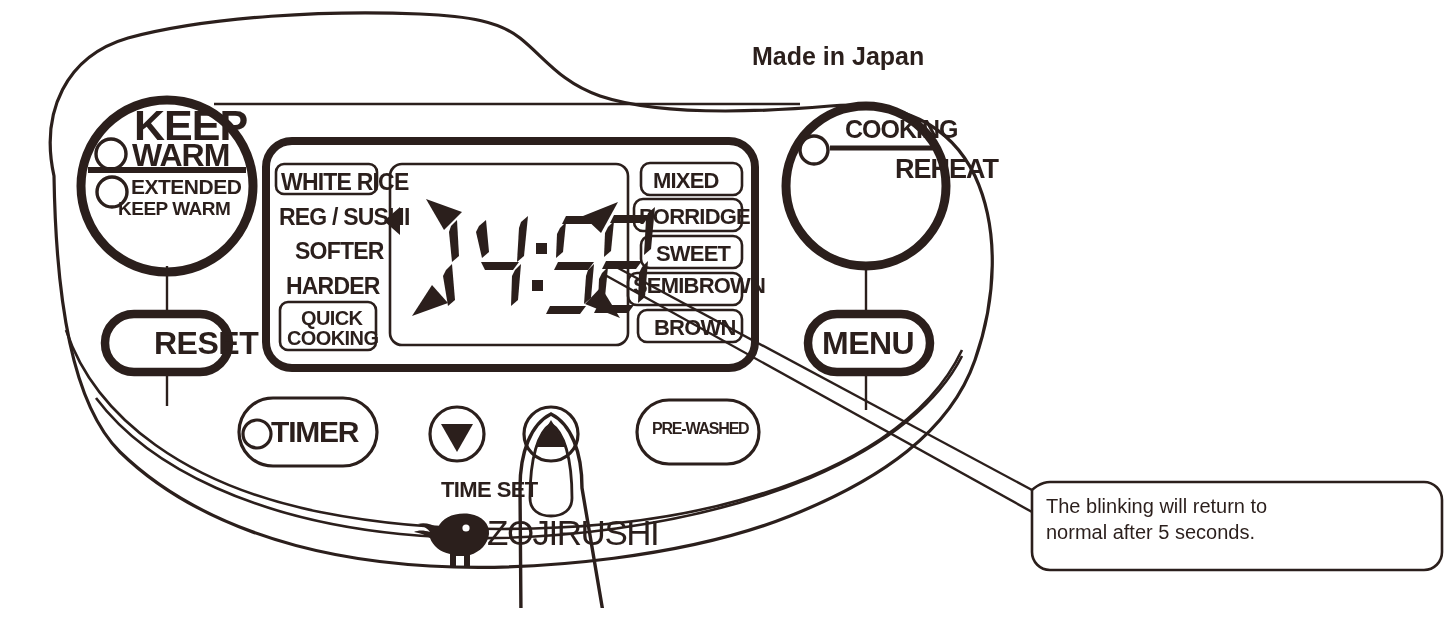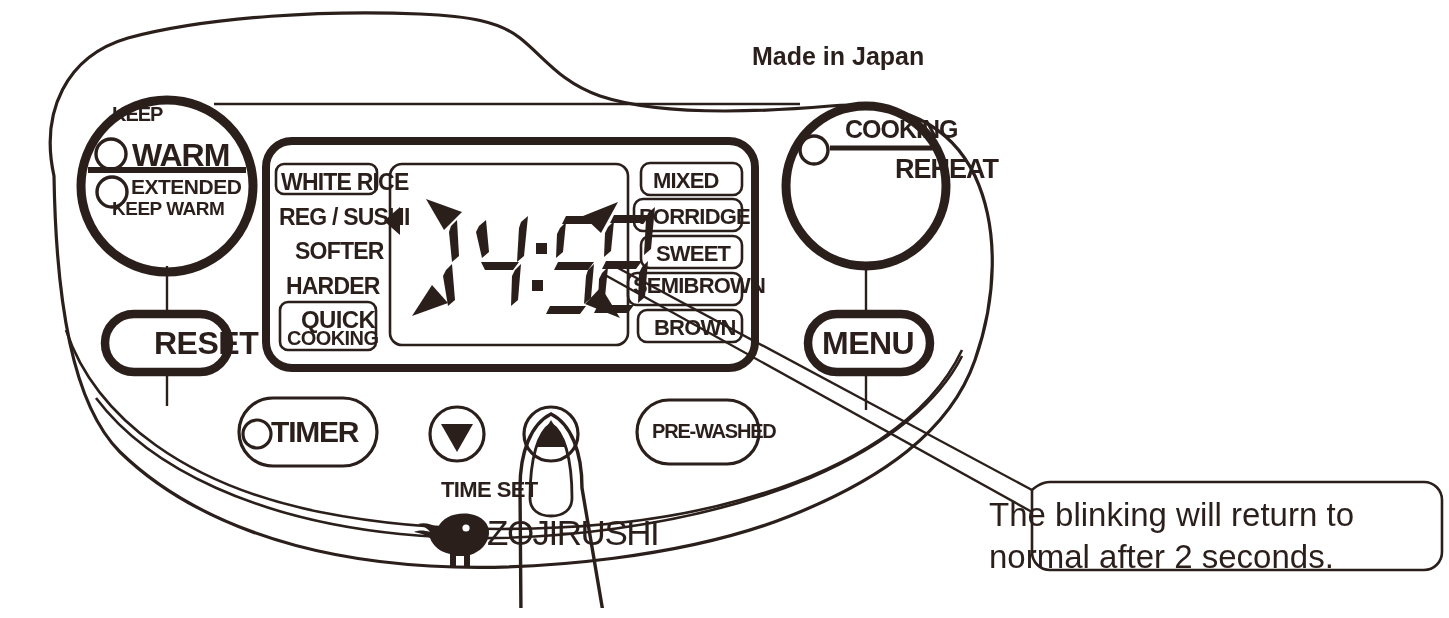--- a/index.html
+++ b/index.html
@@ -36,57 +36,57 @@
   }
 
   .madein{
     font-size:25px;
     font-weight:bold;
     left:752px; top:44px;
     letter-spacing:0px;
   }
 
   
-  .kw1{ font-size:20px; left:112px; top:104px; letter-spacing:-1px;text-align:center;}
+  .kw1{ font-size:43px; left:134px; top:104px; letter-spacing:-1px;text-align:center;}
   .kw2{ font-size:32px; left:132px; top:139px; letter-spacing:-1px;}
   .kw3{ font-size:21px; left:131px; top:176px; letter-spacing:-0.5px;}
-  .kw4{ font-size:19px; left:112px; top:199px; letter-spacing:-0.5px;}
+  .kw4{ font-size:19px; left:118px; top:199px; letter-spacing:-0.5px;}
 
   .reset-t{ font-size:32px; left:118px; top:327px; letter-spacing:-0.5px;margin-left:36px;}
   .menu-t{ font-size:32px; left:822px; top:327px; letter-spacing:-0.5px;}
   .cook-t{ font-size:25px; left:845px; top:117px; letter-spacing:-1px;}
   .reheat-t{ font-size:27px; left:895px; top:156px; letter-spacing:-1px;}
 
   .timer-t{ font-size:30px; left:271px; top:417px; letter-spacing:-1.2px;}
-  .prewash-t{ font-size:20px; left:652px; top:421px; letter-spacing:-1.2px;}
+  .prewash-t{ font-size:16px; left:652px; top:421px; letter-spacing:-1.2px;}
   .timeset-t{ font-size:22px; left:441px; top:479px; letter-spacing:-0.6px;}
 
   
   .ll{ font-size:23px; letter-spacing:-0.8px; }
   .l1{ left:281px; top:171px; }
   .l2{ left:279px; top:206px; }
   .l3{ left:295px; top:240px; }
   .l4{ left:286px; top:275px; }
-  .l5a{ font-size:24px; left:301px; top:308px; letter-spacing:-0.6px;text-align:right;}
+  .l5a{ font-size:20px; left:301px; top:308px; letter-spacing:-0.6px;text-align:right;}
   .l5b{ font-size:20px; left:287px; top:328px; letter-spacing:-0.6px;}
 
   
   .rl{ font-size:22px; letter-spacing:-0.8px; }
   .r1{ left:653px; top:170px; }
   .r2{ left:639px; top:206px; }
   .r3{ left:656px; top:243px;text-align:center; }
   .r4{ left:633px; top:275px; }
   .r5{ left:654px; top:317px; }
 
   
   .callout-text{
     position:absolute;
-    left:989px; top:494px;
+    left:1046px; top:494px;
     width:390px;
-    font-size:33px;
+    font-size:20px;
     font-weight:normal;
     line-height:1.28;
     text-align:justify;
     color:#2b1f1c;
     letter-spacing:0px;
   }
   .callout-text .l2j{ text-align:left; }
 
   
   .zoji{
@@ -285,16 +285,16 @@
   <div class="lbl rl r1">MIXED</div>
   <div class="lbl rl r2">PORRIDGE</div>
   <div class="lbl rl r3">SWEET</div>
   <div class="lbl rl r4">SEMIBROWN</div>
   <div class="lbl rl r5">BROWN</div>
 
   <div class="zoji">ZOJIRUSHI</div>
 
   <div class="callout-text">
     <div>The blinking will return to</div>
-    <div class="l2j">normal after 2 seconds.</div>
+    <div class="l2j">normal after 5 seconds.</div>
   </div>
 
 </div>
 
 </body></html>

